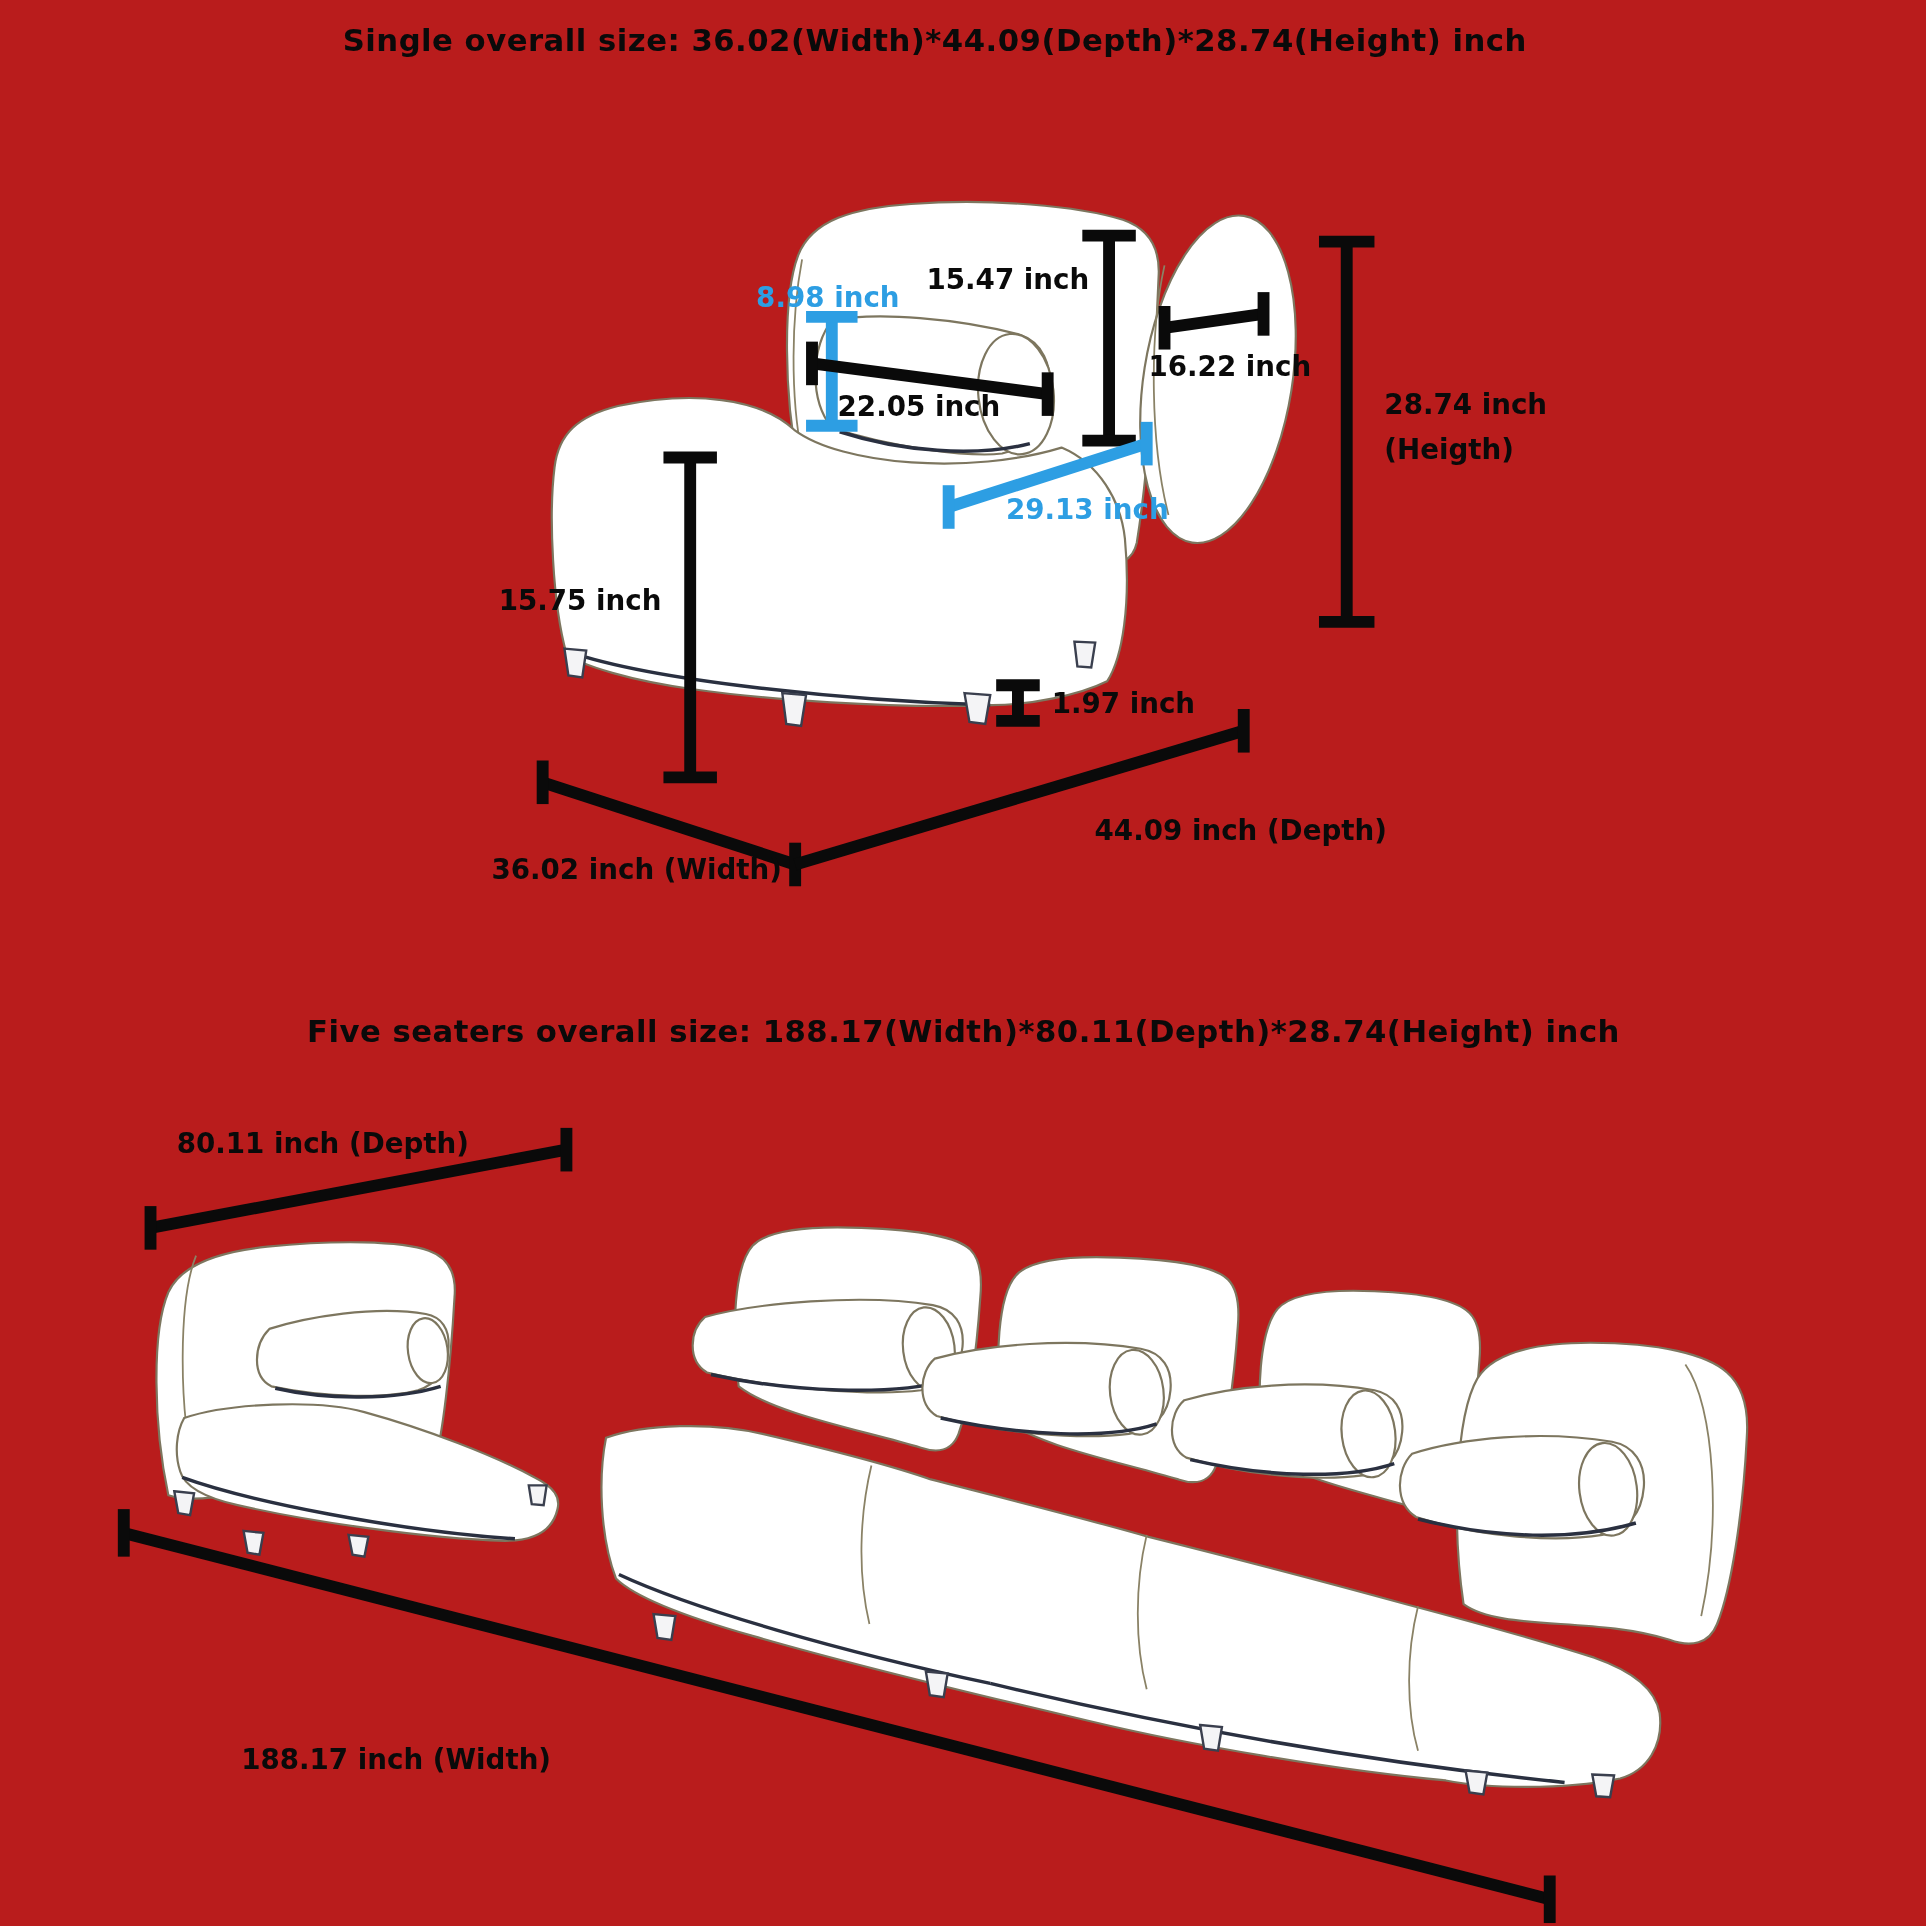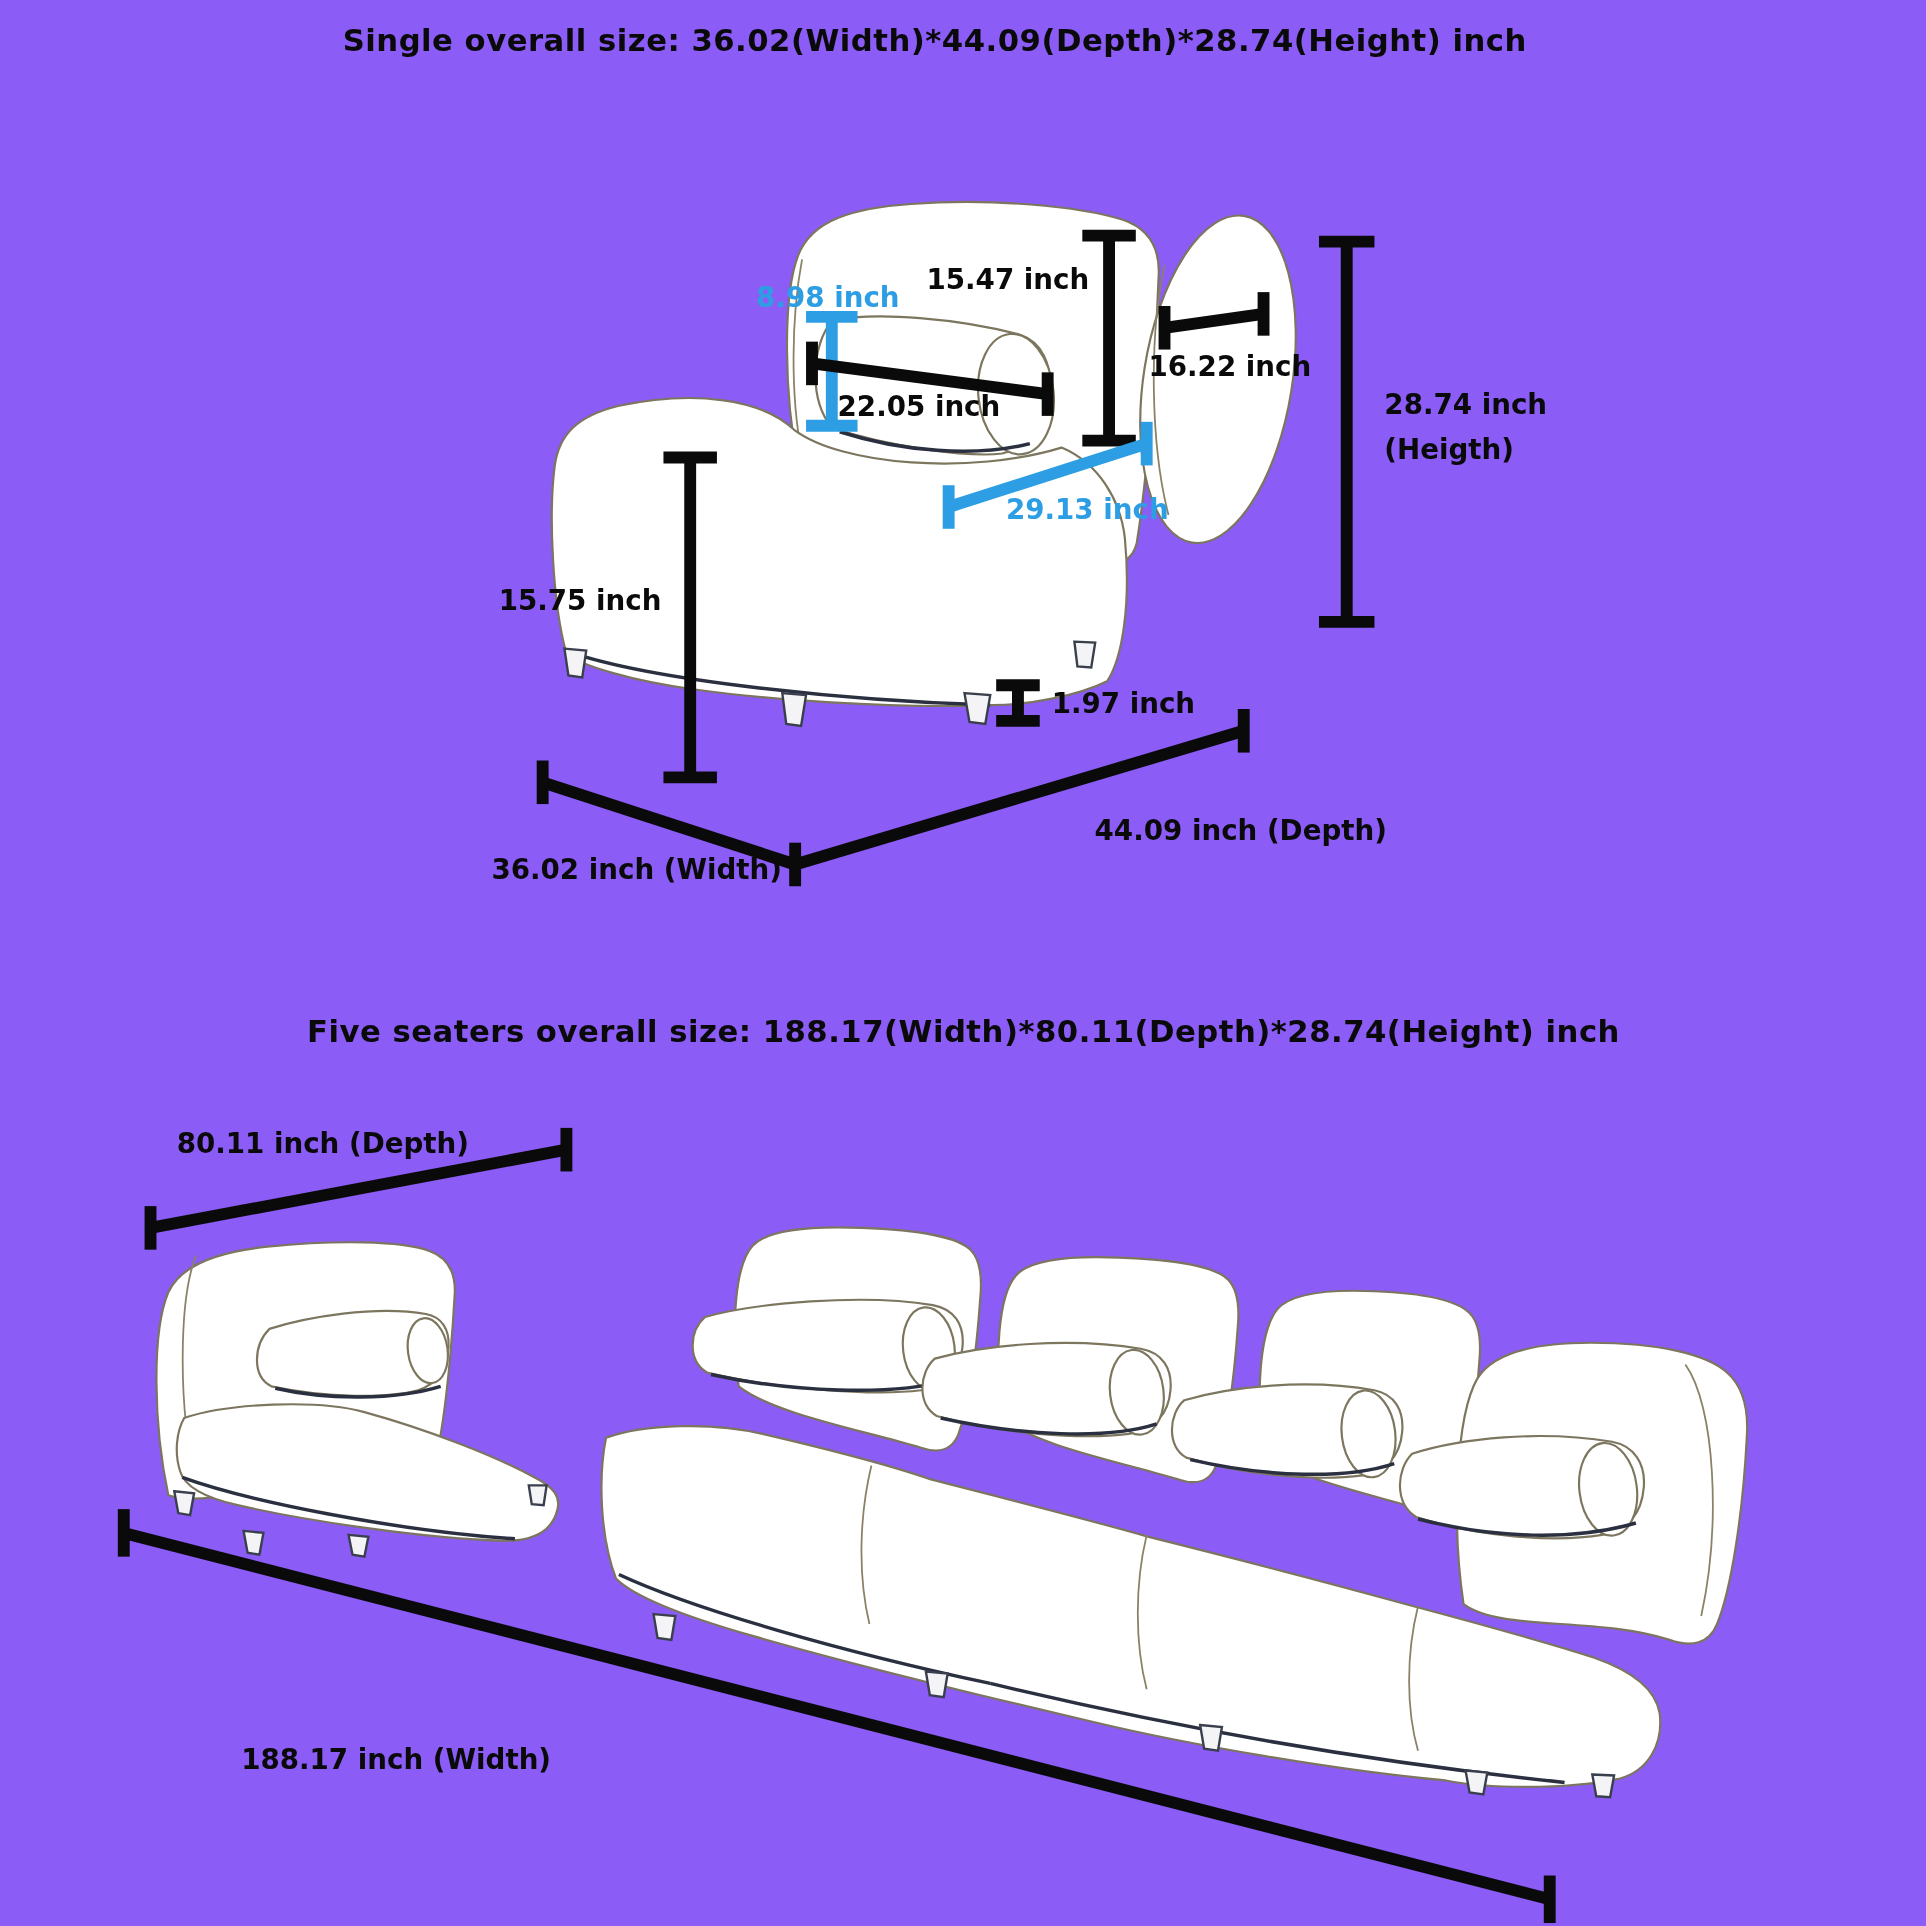--- a/index.html
+++ b/index.html
@@ -1,17 +1,17 @@
 <!DOCTYPE html>
 <html style="--black: #0a0a0a; --blue: #2d9ee3;"><head>
 <meta charset="utf-8">
 <style>
   html,body { margin:0; padding:0; background:#ffffff; }
   .canvas {
-    width:1927px; height:1927px; background:#8b5cf6; position:relative;
+    width:1927px; height:1927px; background:#b91c1c; position:relative;
     font-family:"DejaVu Sans", sans-serif;
     text-align:center;
   }
   svg { display:block; }
   text {
     font-family:"DejaVu Sans", sans-serif;
     font-weight:bold;
     fill:var(--black,#0a0a0a);
   }
   .title { font-size:31px; letter-spacing:0.5px; }

